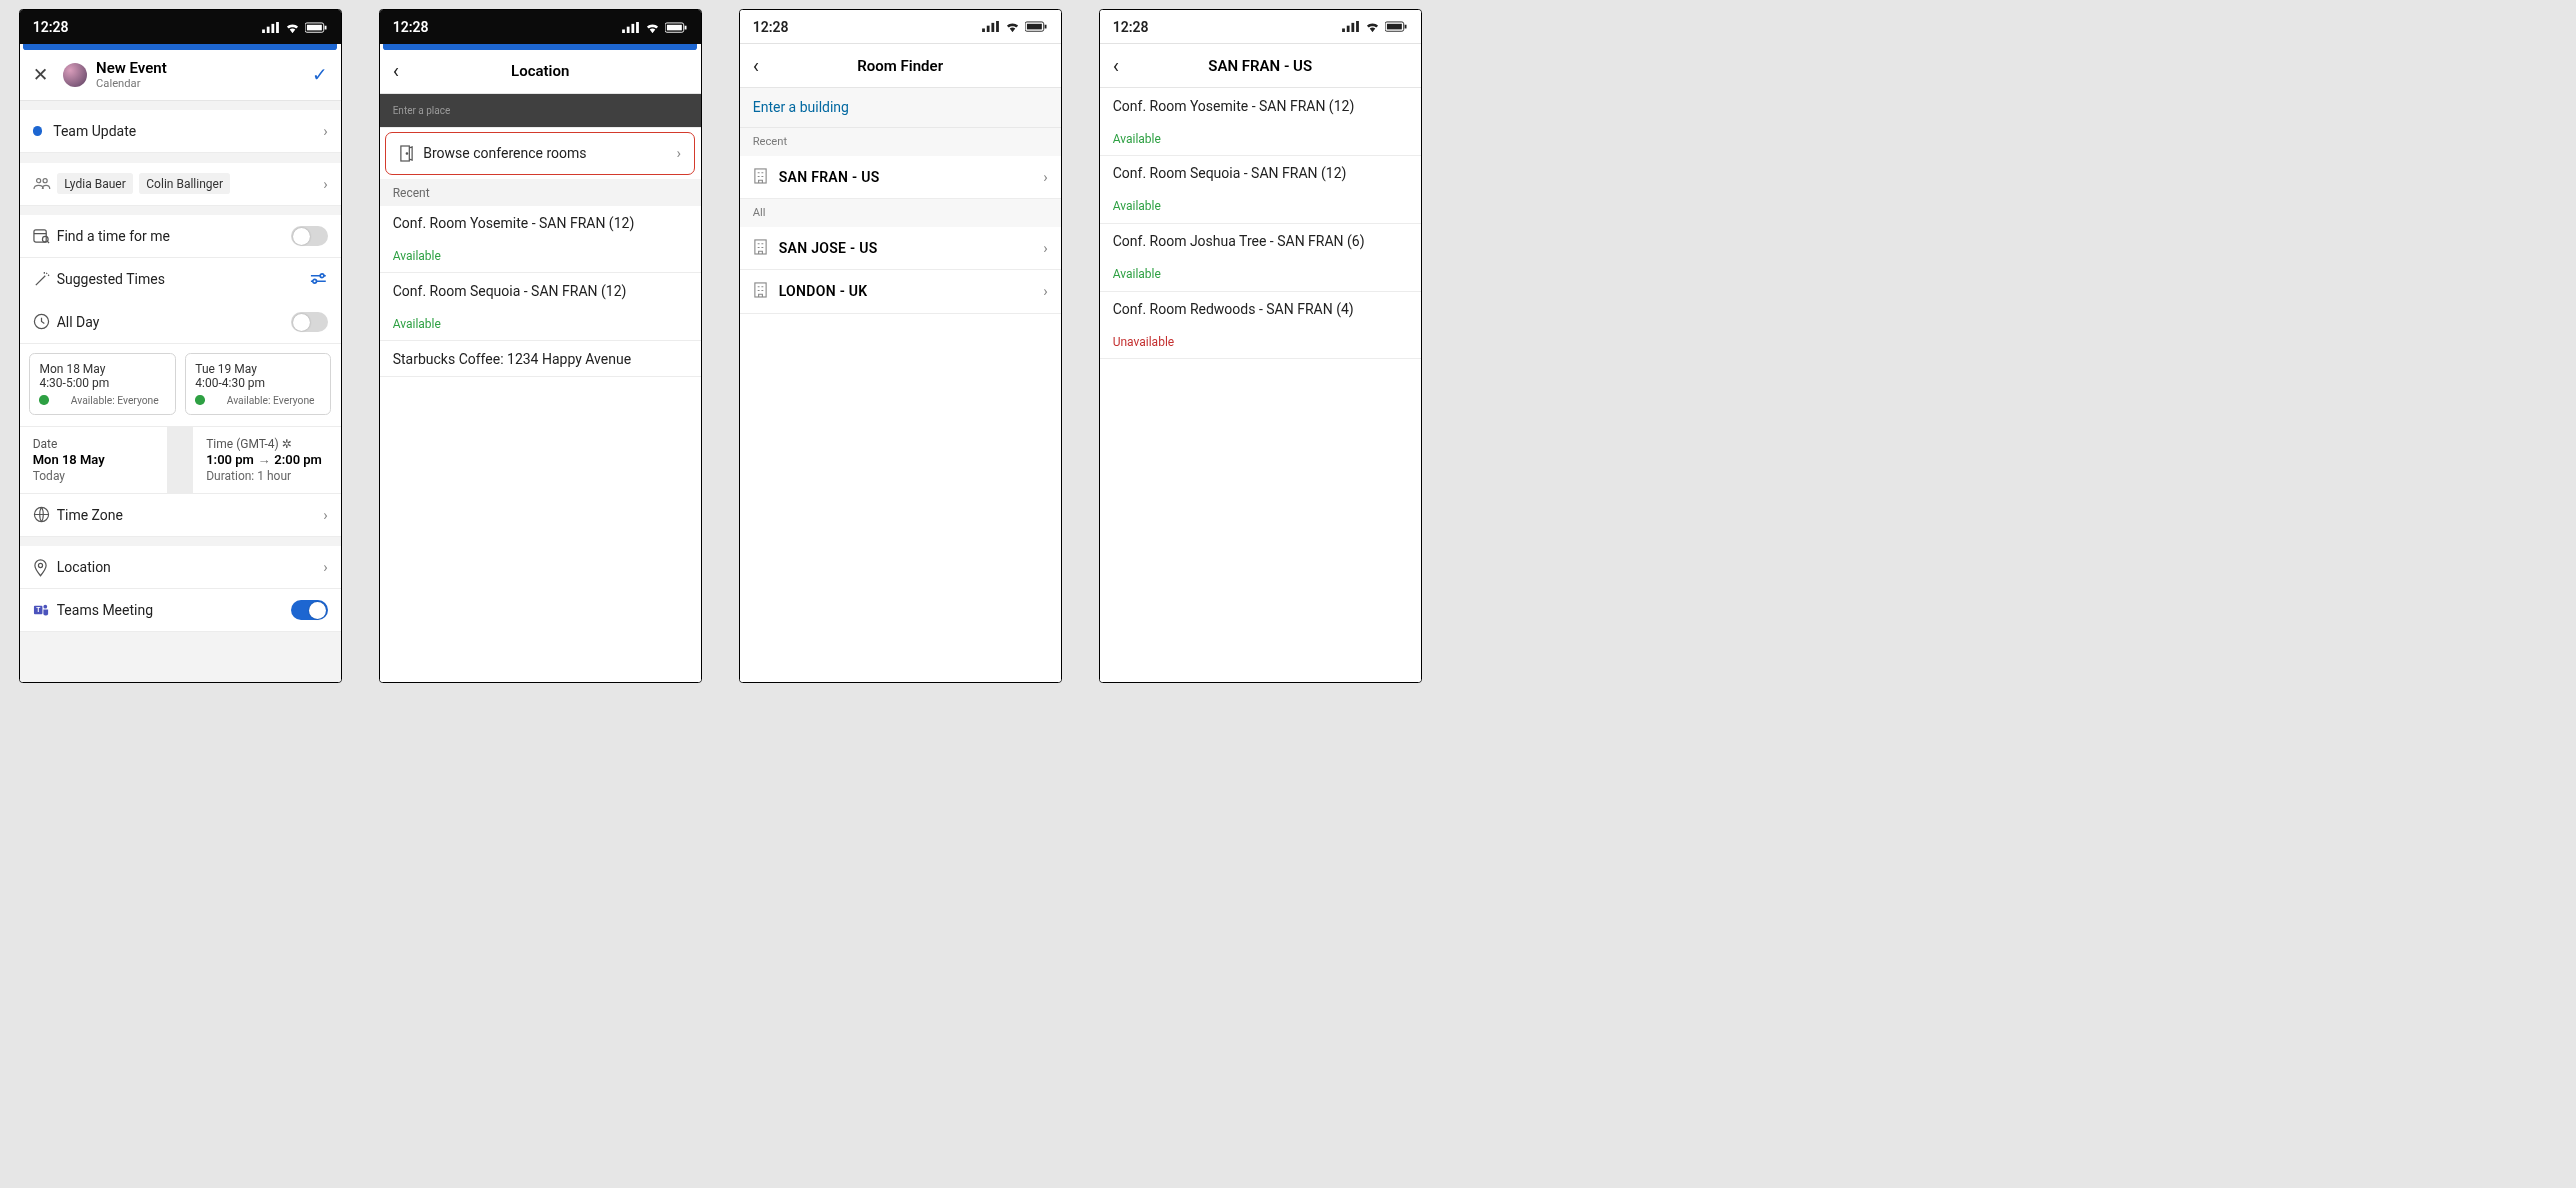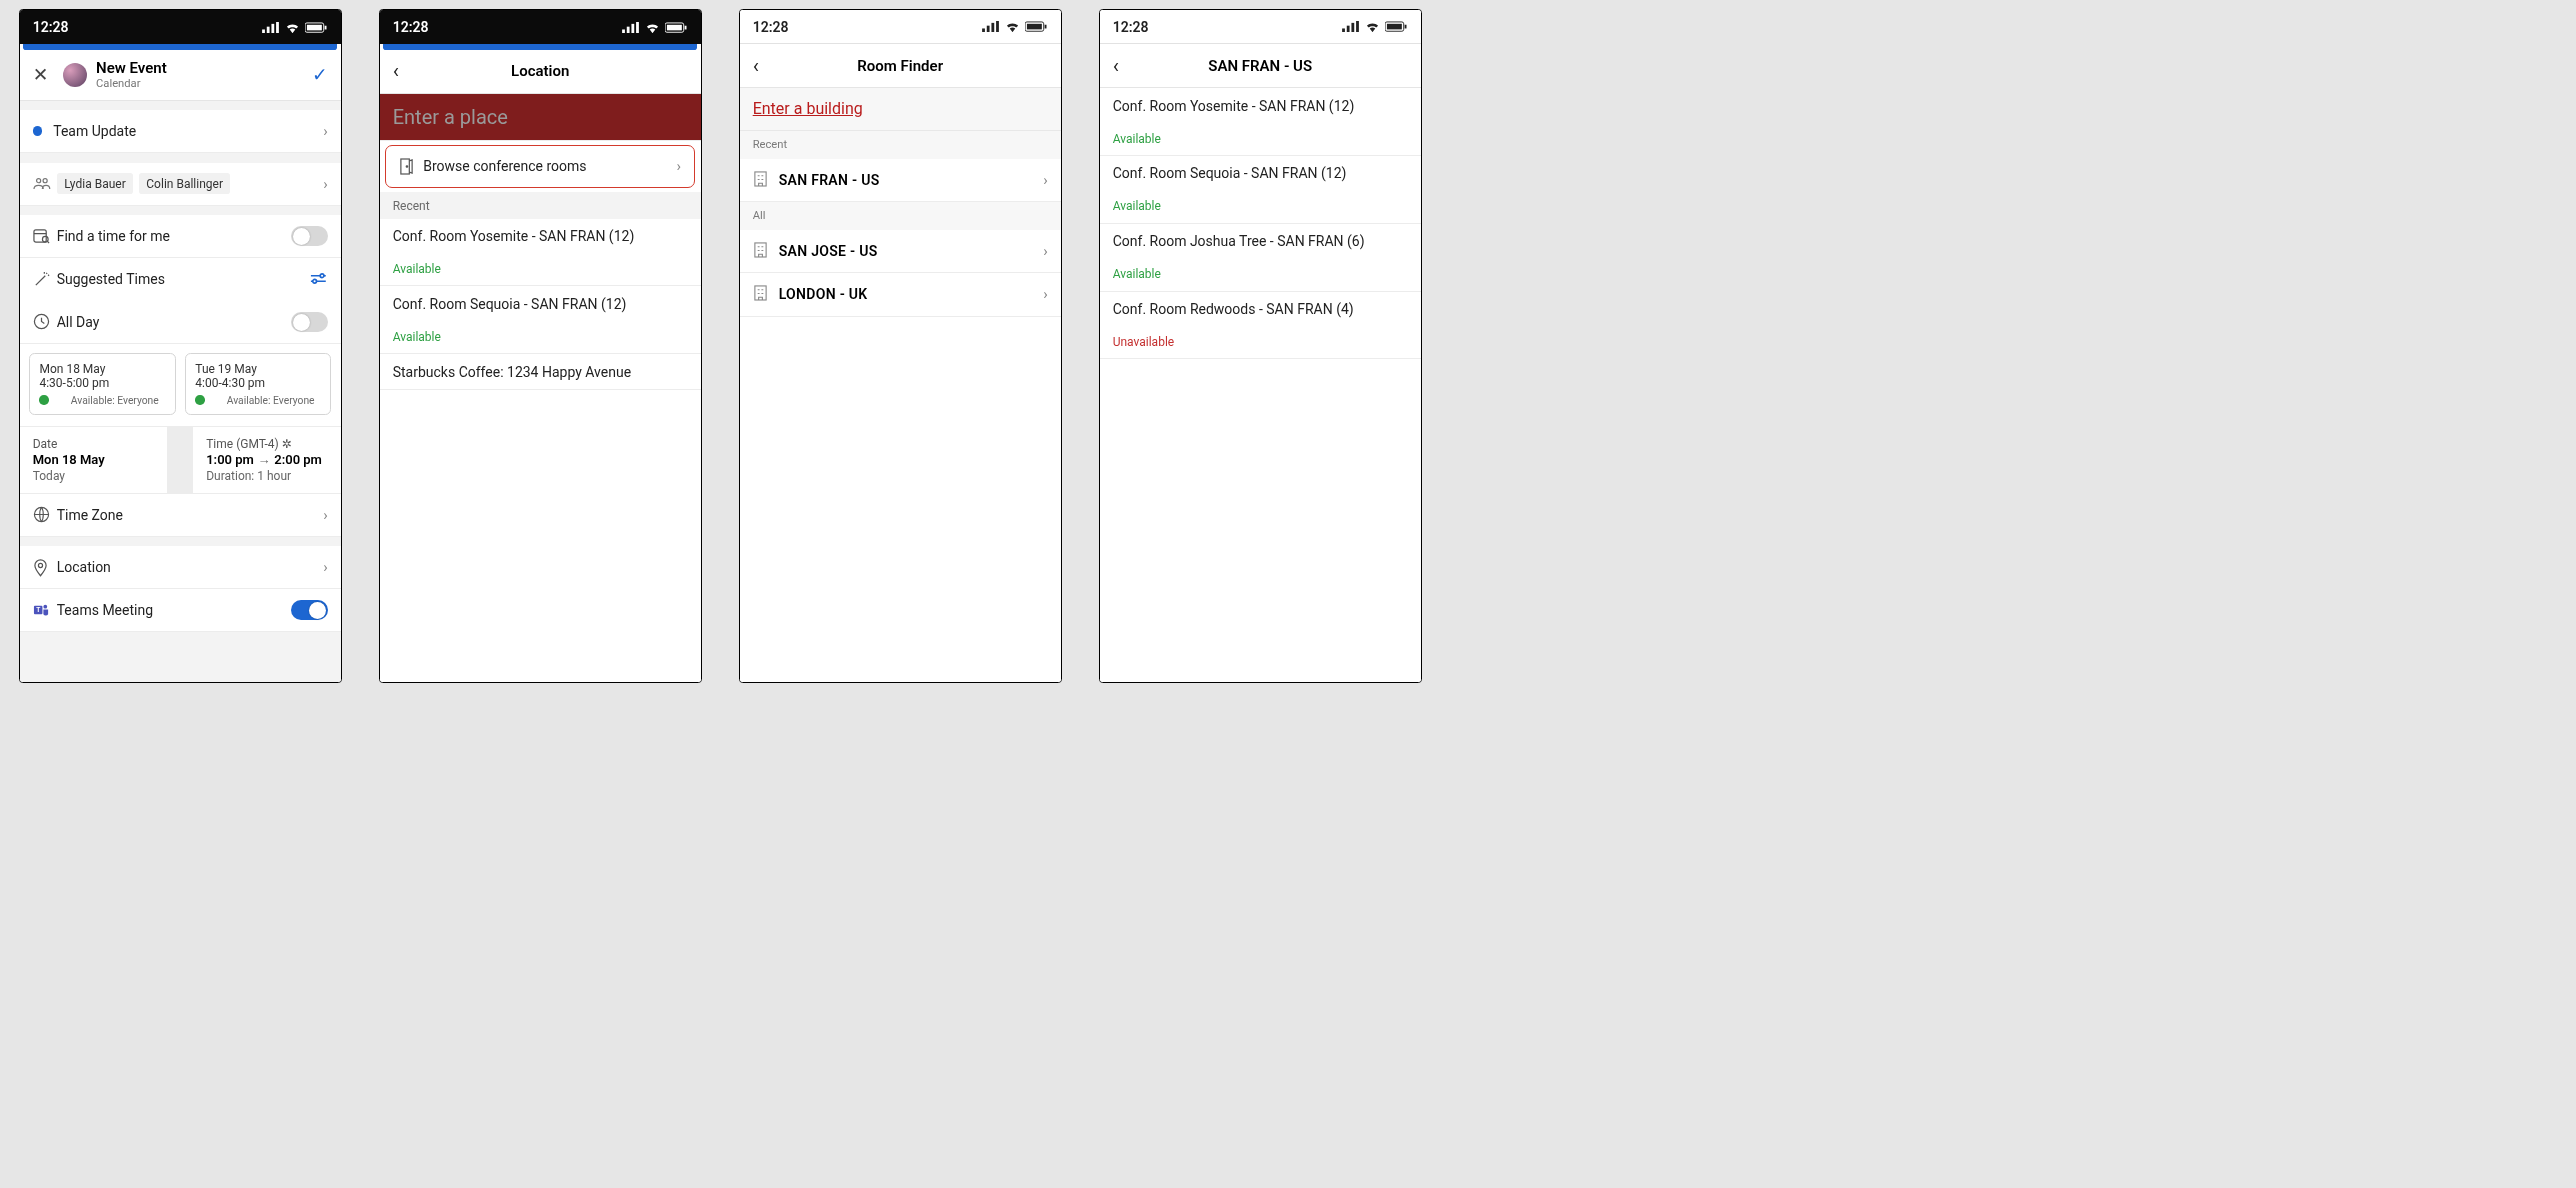--- a/index.html
+++ b/index.html
@@ -52,34 +52,34 @@
   .datetime .dmain{ font-weight:600; margin:1.9px 0;}
   .datetime .dsub{ color:#666; font-size:12px;}
   .datetime .divider{ width:0.9px; background:#ececec; flex:0 0 0.9px;}
   .arrow{ color:#666; padding:0 3.7px;}
   .teamsicon{ color:#4b53bc; font-weight:bold; font-size:13px;}
 
   
   .nav2 { background:#fff; display:flex; align-items:center; padding:9.4px 13px; border-bottom:0.9px solid #e5e5e5;}
   .nav2 .back{ font-size:20.6px; color:#222; width:26px;}
   .nav2 .title{ flex:1; text-align:center; font-weight:600; font-size:15px; padding-right:26px;}
-  .searchrow{ background:#7f1d1d; padding:11.2px 13px; color:#9a9a9a; font-size:20px; border-bottom:0.9px solid #ececec;}
+  .searchrow{ background:#404040; padding:11.2px 13px; color:#9a9a9a; font-size:10px; border-bottom:0.9px solid #ececec;}
   .highlightbox{ border:1.9px solid #d33a2c; border-radius:3.7px;}
   .roomrow{ background:#fff; padding:9.4px 13px; border-bottom:0.9px solid #ececec;}
   .roomrow .rname{ font-size:14px; color:#222;}
   .roomrow .rstatus{ font-size:12px; margin-top:18px;}
   .rstatus.avail{ color:#2ea043;}
   .rstatus.unavail{ color:#c43030;}
 
   
   .buildingrow{ background:#fff; display:flex; align-items:center; padding:11.2px 13px; border-bottom:0.9px solid #ececec; font-size:14px;}
   .buildingrow .bicon{ width:26px; color:#777;}
   .buildingrow .blabel{ flex:1; font-weight:600; letter-spacing:0.3px;}
   .buildingrow .chev{ color:#888;}
-  .search3{ background:#f7f7f7; padding:11.2px 13px; color:#b91c1c; font-size:16px; border-bottom:0.9px solid #e8e8e8;text-decoration:underline;}
+  .search3{ background:#f7f7f7; padding:11.2px 13px; color:#0369a1; font-size:14px; border-bottom:0.9px solid #e8e8e8;}
   .hdr3{ background:#f7f7f7; color:#7a7a7a; font-size:11.2px; padding:7.5px 13px;}
 </style>
 </head>
 <body>
 
 <div class="phone">
   <div class="statusbar">
     <span>12:28</span>
     <span class="icons">
       <svg width="17" height="11.2" viewBox="0 0 18 12">

